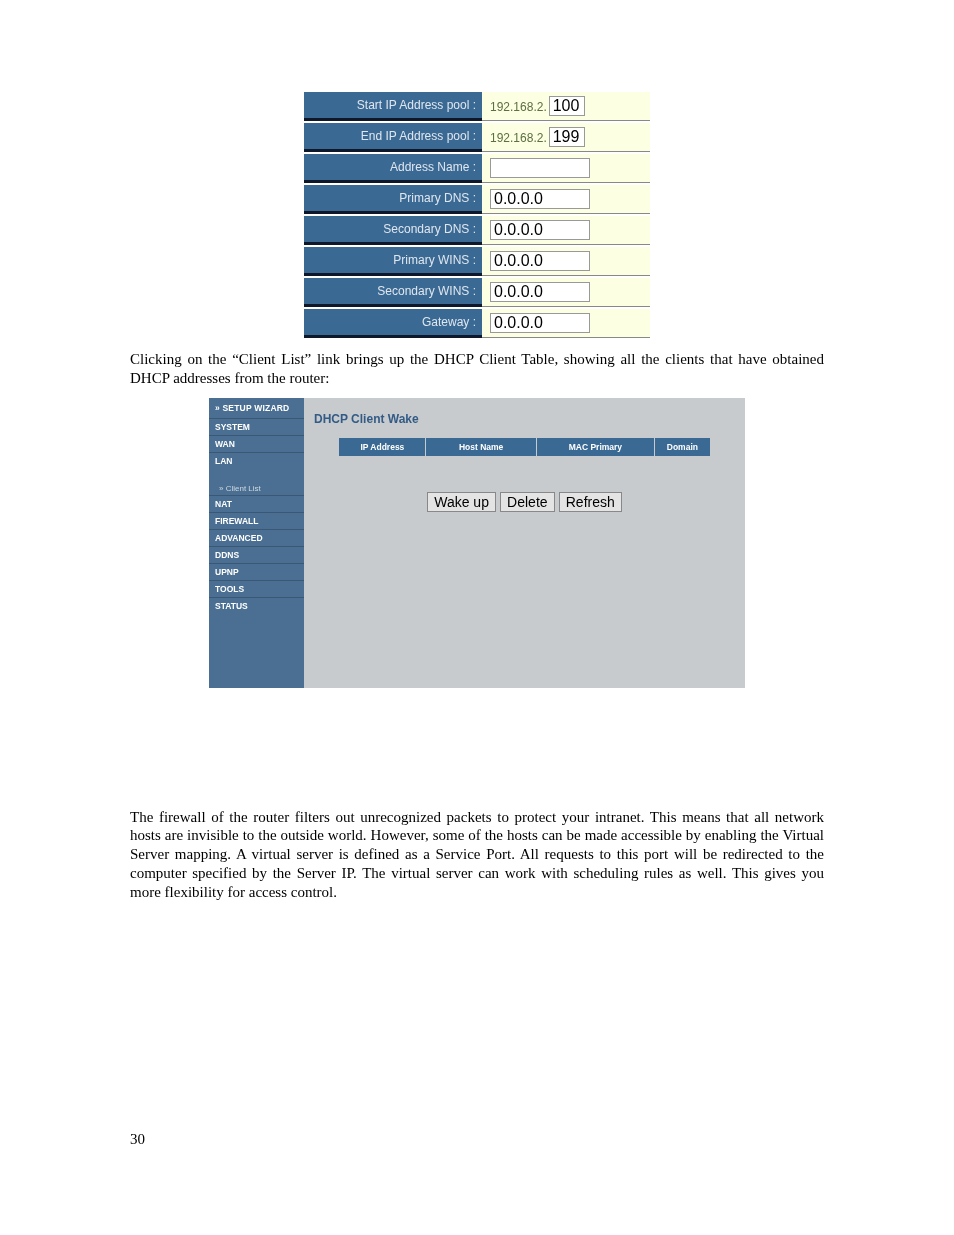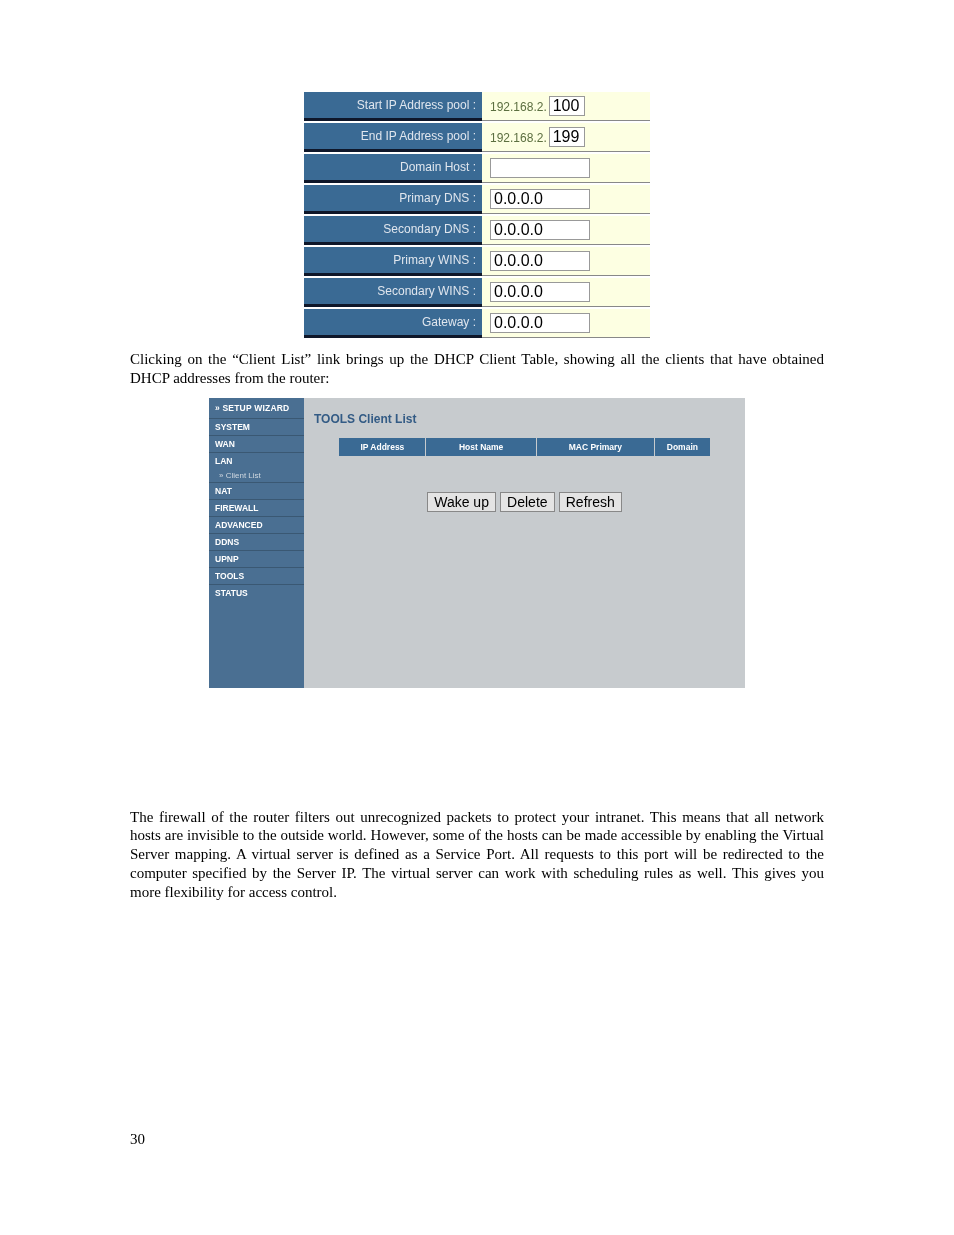--- a/index.html
+++ b/index.html
@@ -83,20 +83,21 @@
     text-transform: uppercase;
   }
   .sidebar .sub {
     display: block;
     padding: 2px 6px 2px 10px;
     font-size: 8px;
     font-weight: normal;
     background: #4a6f92;
     color: #d0d8e0;
     cursor: pointer;
+    margin-top: 13px;
   }
   .content {
     flex: 1;
     background: #c7cbce;
     position: relative;
     min-height: 290px;
   }
   .content h3 {
     margin: 0;
     padding: 14px 6px 10px 10px;
@@ -141,21 +142,21 @@
     <tbody id="settings-body">
         <tr>
           <td class="label">Start IP Address pool :</td>
           <td class="field"><span class="prefix">192.168.2.</span><input type="text" class="small" value="100" style=""></td>
         </tr>
         <tr>
           <td class="label">End IP Address pool :</td>
           <td class="field"><span class="prefix">192.168.2.</span><input type="text" class="small" value="199" style=""></td>
         </tr>
         <tr>
-          <td class="label">Domain Host :</td>
+          <td class="label">Address Name :</td>
           <td class="field"><input type="text" class="wide" value="" style=""></td>
         </tr>
         <tr>
           <td class="label">Primary DNS :</td>
           <td class="field"><input type="text" class="wide" value="0.0.0.0" style=""></td>
         </tr>
         <tr>
           <td class="label">Secondary DNS :</td>
           <td class="field"><input type="text" class="wide" value="0.0.0.0" style=""></td>
         </tr>
@@ -187,21 +188,21 @@
           <div class="nav">NAT</div>
           <div class="nav">FIREWALL</div>
           <div class="nav">ADVANCED</div>
           <div class="nav">DDNS</div>
           <div class="nav">UPnP</div>
           <div class="nav">TOOLS</div>
           <div class="nav">STATUS</div>
         </div>
     </div>
     <div class="content">
-      <h3>TOOLS Client List</h3>
+      <h3>DHCP Client Wake</h3>
       <table class="client-table">
         <thead>
             <tr id="client-head">
               <th style="width: 22%;">IP Address</th>
               <th style="width: 28%;">Host Name</th>
               <th style="width: 30%;">MAC Primary</th>
               <th style="width: 14%;">Domain</th>
             </tr>
           </thead>
       </table>

